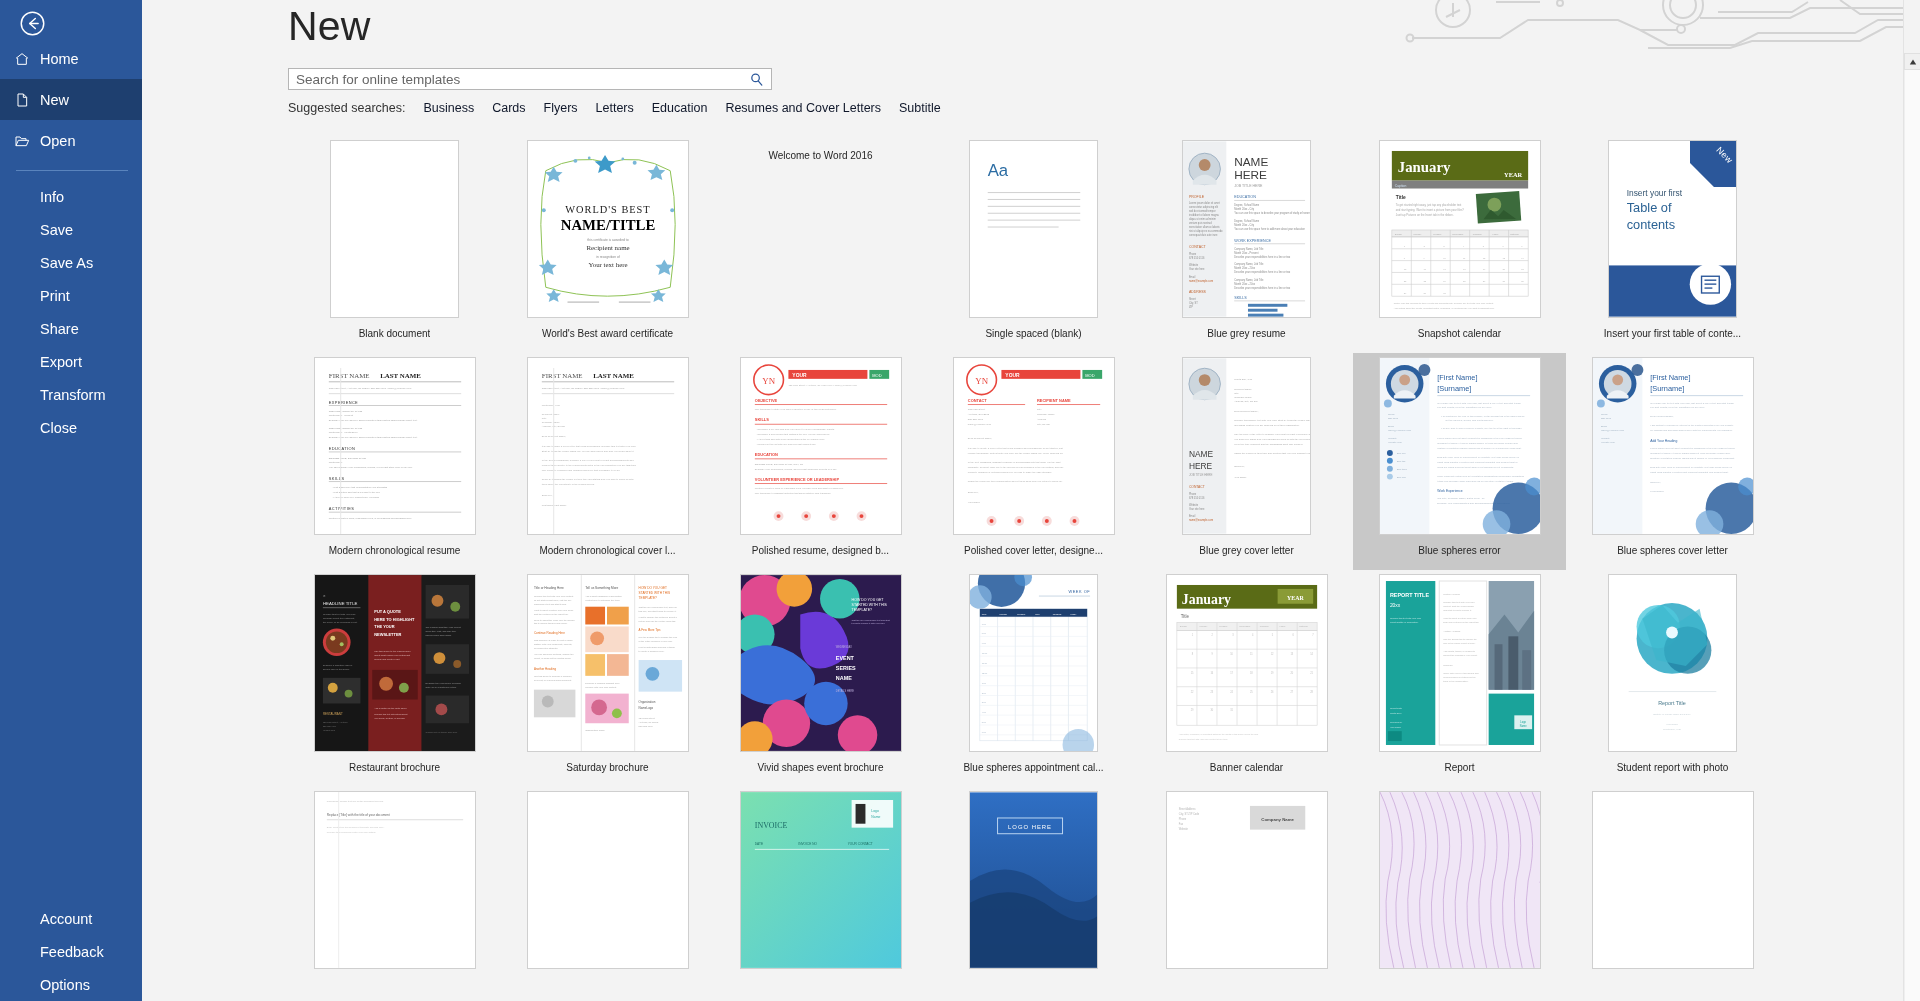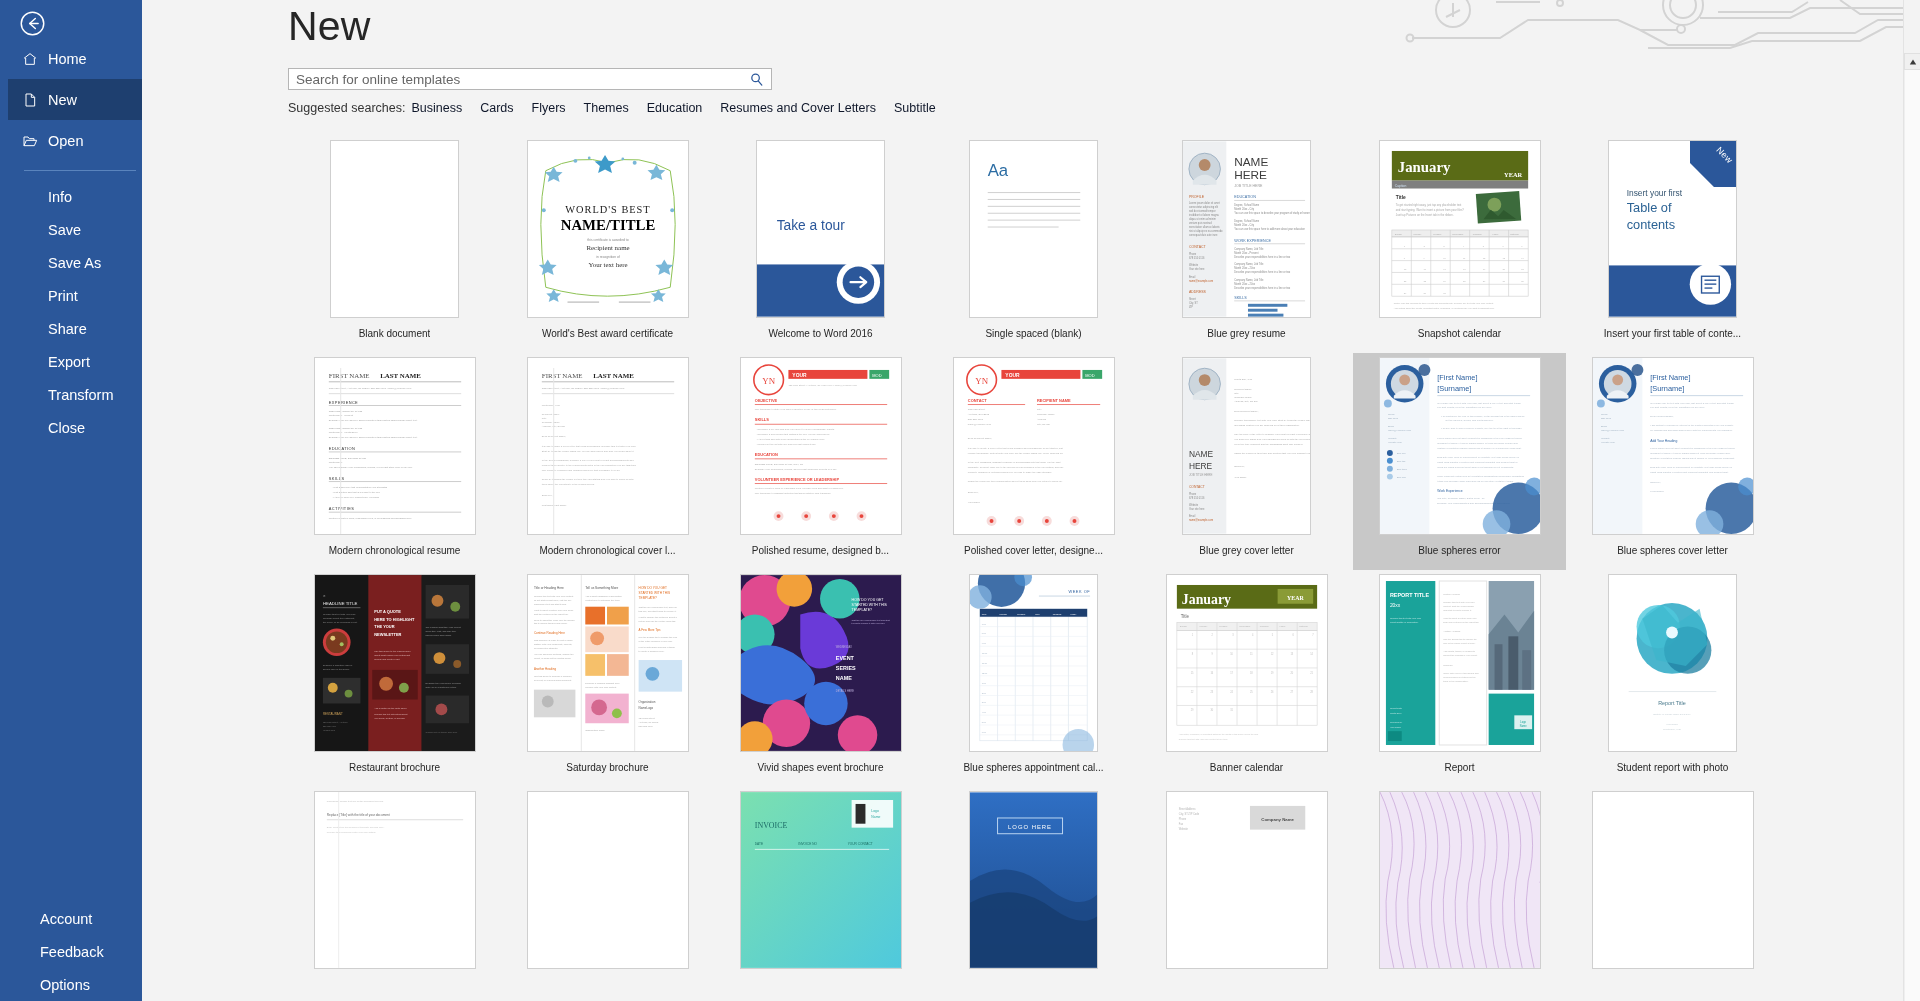--- a/index.html
+++ b/index.html
@@ -15,21 +15,21 @@
   
   .sidebar {
     width:142px; height:1001px; background:#2b579a; flex:0 0 142px;
     position:relative; color:#fff;
   }
   .back-btn {
     position:absolute; left:12px; top:3px; width:40px; height:40px;
     display:flex; align-items:center; justify-content:center; cursor:pointer;
   }
   .back-btn svg { width:27px; height:27px; }
-  .nav-top { position:absolute; top:38px; left:8px; width:100%; }
+  .nav-top { position:absolute; top:38px; left:0; width:100%; }
   .nav-item {
     height:41px; display:flex; align-items:center; padding-left:14px;
     font-size:14.5px; color:#ffffff; cursor:pointer; position:relative;
   }
   .nav-item .ico { width:26px; flex:0 0 26px; display:flex; align-items:center; }
   .nav-item .ico svg { width:16px; height:16px; }
   .nav-item.selected { background:#1e3f6f; }
   .nav-sep { height:1px; background:#5a84bd; margin:9px 14px 9px 16px; }
   .nav-item.plain { padding-left:40px; height:33px; font-size:14.5px; }
   .nav-bottom { position:absolute; bottom:0; left:0; width:100%; }
@@ -61,21 +61,21 @@
   }
   .search-box input::placeholder { color:#666; }
   .search-btn { width:22px; height:22px; display:flex; align-items:center;
                 justify-content:center; cursor:pointer; }
   .search-btn svg { width:15px; height:15px; }
 
   .suggested {
     position:absolute; left:146px; top:101px; display:flex; align-items:center;
     font-size:12.5px; gap:0; white-space:nowrap;
   }
-  .suggested .lbl { color:#333; margin-right:6px; }
+  .suggested .lbl { color:#333; margin-right:18px; }
   .suggested a { color:#0f172a; text-decoration:none; margin-right:18px; cursor:pointer; }
 
   
   .grid {
     position:absolute; left:146px; top:136px; right:42px; bottom:0;
     overflow:hidden;
   }
   .row { display:flex; height:217px; }
   .cell {
     width:213px; flex:0 0 213px; display:flex; flex-direction:column;
@@ -248,21 +248,21 @@
           </svg>
         </span>
       </div>
     </div>
 
     <div class="suggested">
       <span class="lbl">Suggested searches:</span>
       <a>Business</a>
       <a>Cards</a>
       <a>Flyers</a>
-      <a>Themes</a>
+      <a>Letters</a>
       <a>Education</a>
       <a>Resumes and Cover Letters</a>
       <a>Subtitle</a>
     </div>
 
     <div class="grid">
 
       <div class="row">
 
         <div class="cell">
@@ -306,32 +306,20 @@
               <text x="81" y="127" text-anchor="middle" font-size="7" font-family="Liberation Serif, serif" fill="#333">Your text here</text>
               <line x1="40" y1="163" x2="72" y2="163" stroke="#aaa"></line>
               <line x1="92" y1="163" x2="124" y2="163" stroke="#aaa"></line>
             </svg>
           </div>
             </div>
           <div class="caption">World's Best award certificate</div>
         </div>
 
         <div class="cell">
-          <div class="thumb-outer">
-              <div class="thumb">
-            <svg class="clip" viewBox="0 0 129 178">
-              <rect width="129" height="178" fill="#fff"></rect>
-              <text x="20" y="90" font-size="14" fill="#2b579a" font-family="Liberation Sans, sans-serif">Take a tour</text>
-              <rect x="0" y="125" width="129" height="53" fill="#2b579a"></rect>
-              <circle cx="103" cy="143" r="22" fill="#ffffff"></circle>
-              <circle cx="103" cy="143" r="16" fill="#2b579a"></circle>
-              <path d="M95 143 H110 M105 138 L111 143 L105 148" stroke="#fff" stroke-width="2.2" fill="none" stroke-linecap="round" stroke-linejoin="round"></path>
-            </svg>
-          </div>
-            </div>
           <div class="caption">Welcome to Word 2016</div>
         </div>
 
         <div class="cell">
           <div class="thumb-outer">
               <div class="thumb">
             <svg class="clip" viewBox="0 0 129 178">
               <rect width="129" height="178" fill="#fff"></rect>
               <text x="18" y="35" font-size="17" fill="#2b6ca3" font-family="Liberation Sans, sans-serif">Aa</text>
               <g stroke="#cfcfcf" stroke-width="1">

